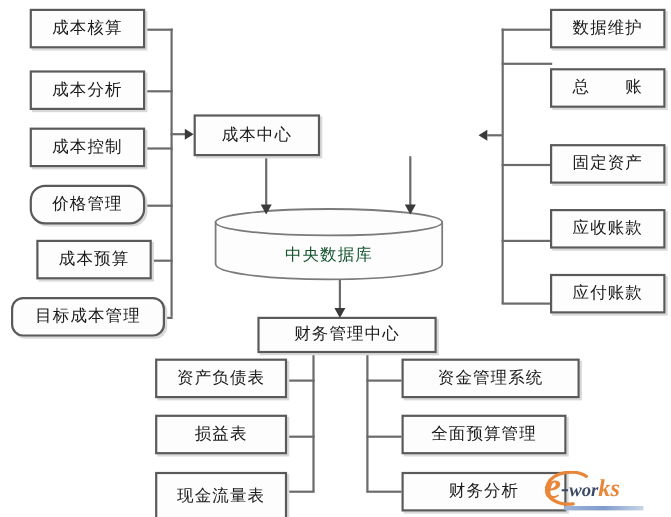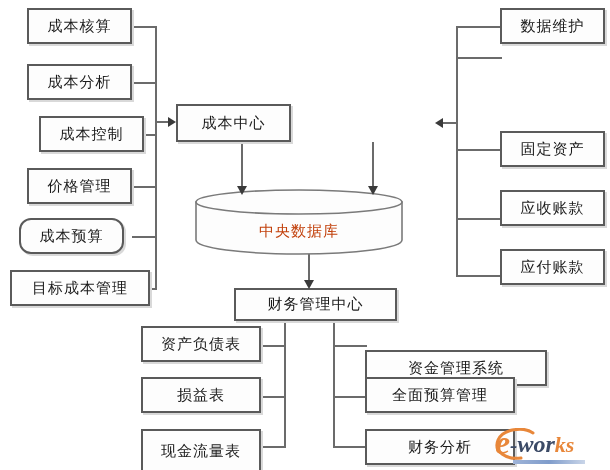--- a/index.html
+++ b/index.html
@@ -75,21 +75,21 @@
   .cylinder{
     position:absolute;
     z-index:4;
   }
   .cyl-label{
     position:absolute;
     width:100%;
     text-align:center;
     font-size:15px;
     letter-spacing:1px;
-    color:#c2410c;
+    color:#14532d;
     z-index:6;
   }
 
   
   .watermark{
     position:absolute;
     z-index:9;
     display:flex;
     flex-direction:column;
     align-items:flex-start;
@@ -103,21 +103,21 @@
     line-height:1;
   }
   .wm-e{
     font-size:34px;
     color:#E8873A;
     margin-right:0px;
     position:relative;
     top:2px;
   }
   .wm-dash{font-size:22px;color:#3b4a66;}
-  .wm-wor{font-size:24px;color:#3b4a66;}
+  .wm-wor{font-size:17px;color:#3b4a66;}
   .wm-ks{font-size:22px;color:#E8873A;}
   .wm-bar{
     width:72px;height:4px;
     margin-left:18px;margin-top:2px;
     background:linear-gradient(to right,#9fb4d8,#7f9ccb,#c9d5e8);
   }
   .wm-swoosh{
     position:absolute;
     left:-2px;top:4px;
     z-index:-1;
@@ -127,30 +127,30 @@
 <body>
 
 <div id="canvas">
 
   <div class="node" style="left:27px;top:8px;width:105px;height:36px;">
     <span>成本核算</span>
   </div>
   <div class="node" style="left:27px;top:64px;width:105px;height:36px;">
     <span>成本分析</span>
   </div>
-  <div class="node" style="left:27px;top:116px;width:105px;height:36px;margin-left:12px;">
+  <div class="node" style="left:27px;top:116px;width:105px;height:36px;">
     <span>成本控制</span>
   </div>
-  <div class="node" style="left:27px;top:168px;width:105px;height:36px;">
+  <div class="node" style="left:27px;top:168px;width:105px;height:36px;border-radius:14px;">
     <span>价格管理</span>
   </div>
-  <div class="node" style="left:19px;top:218px;width:105px;height:36px;border-radius:12px;">
+  <div class="node" style="left:33px;top:218px;width:105px;height:36px;">
     <span>成本预算</span>
   </div>
-  <div class="node" style="left:10px;top:270px;width:140px;height:36px;">
+  <div class="node" style="left:10px;top:270px;width:140px;height:36px;border-radius:11px;">
     <span>目标成本管理</span>
   </div>
 
   <div class="vline" style="left:155px;top:26px;height:262px;"></div>
 
   <div class="hline" style="left:132px;top:26px;width:25px;"></div>
   <div class="hline" style="left:132px;top:82px;width:25px;"></div>
   <div class="hline" style="left:132px;top:134px;width:25px;"></div>
   <div class="hline" style="left:132px;top:186px;width:25px;"></div>
   <div class="hline" style="left:132px;top:236px;width:25px;"></div>
@@ -158,20 +158,23 @@
 
   <div class="hline" style="left:155px;top:121px;width:14px;"></div>
   <div class="arrow-right" style="left:168px;top:117px;"></div>
 
   <div class="node" style="left:176px;top:104px;width:115px;height:38px;">
     <span>成本中心</span>
   </div>
 
   <div class="node" style="left:500px;top:8px;width:105px;height:36px;font-family:Liberation Serif, serif;">
     <span>数据维护</span>
+  </div>
+  <div class="node" style="left:500px;top:62px;width:105px;height:36px;">
+    <span>总　　账</span>
   </div>
   <div class="node" style="left:500px;top:190px;width:105px;height:36px;">
     <span>应收账款</span>
   </div>
   <div class="node" style="left:500px;top:131px;width:105px;height:36px;">
     <span>固定资产</span>
   </div>
   <div class="node" style="left:500px;top:249px;width:105px;height:36px;">
     <span>应付账款</span>
   </div>
@@ -214,21 +217,21 @@
   </div>
   <div class="node" style="left:141px;top:429px;width:120px;height:44px;">
     <span>现金流量表</span>
   </div>
 
   <div class="vline" style="left:284px;top:319px;height:128px;"></div>
   <div class="hline" style="left:261px;top:345px;width:25px;"></div>
   <div class="hline" style="left:261px;top:396px;width:25px;"></div>
   <div class="hline" style="left:261px;top:446px;width:25px;"></div>
 
-  <div class="node" style="left:365px;top:326px;width:182px;height:36px;margin-top:24px;">
+  <div class="node" style="left:365px;top:326px;width:162px;height:36px;">
     <span>资金管理系统</span>
   </div>
   <div class="node" style="left:365px;top:377px;width:150px;height:36px;">
     <span>全面预算管理</span>
   </div>
   <div class="node" style="left:365px;top:429px;width:150px;height:36px;">
     <span>财务分析</span>
   </div>
 
   <div class="vline" style="left:333px;top:319px;height:128px;"></div>

